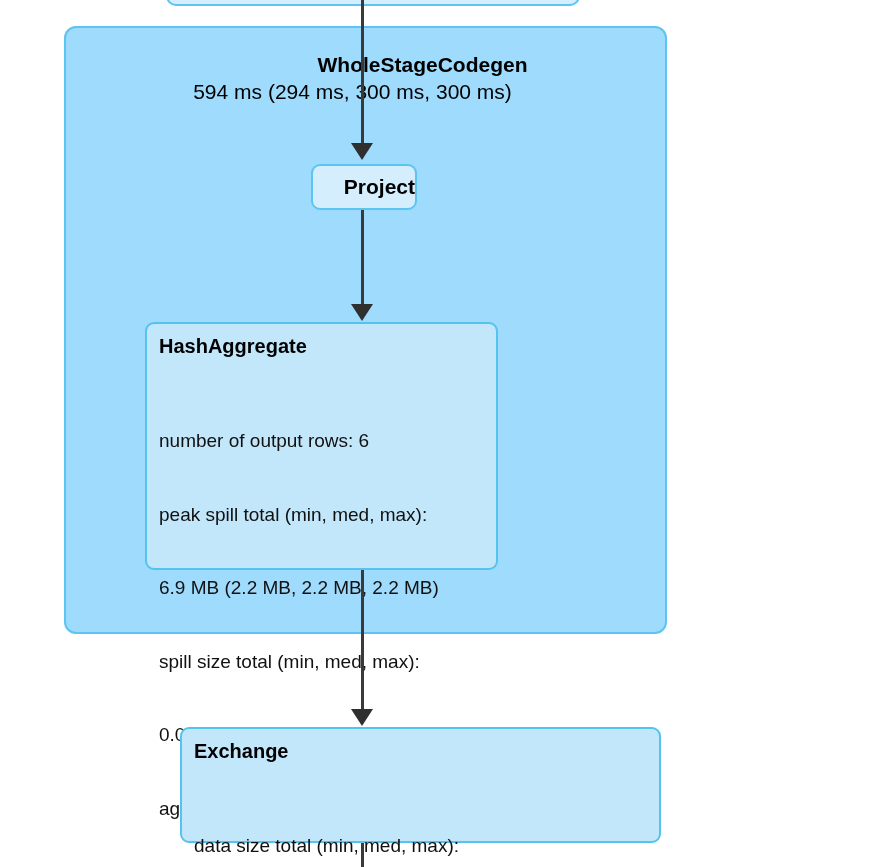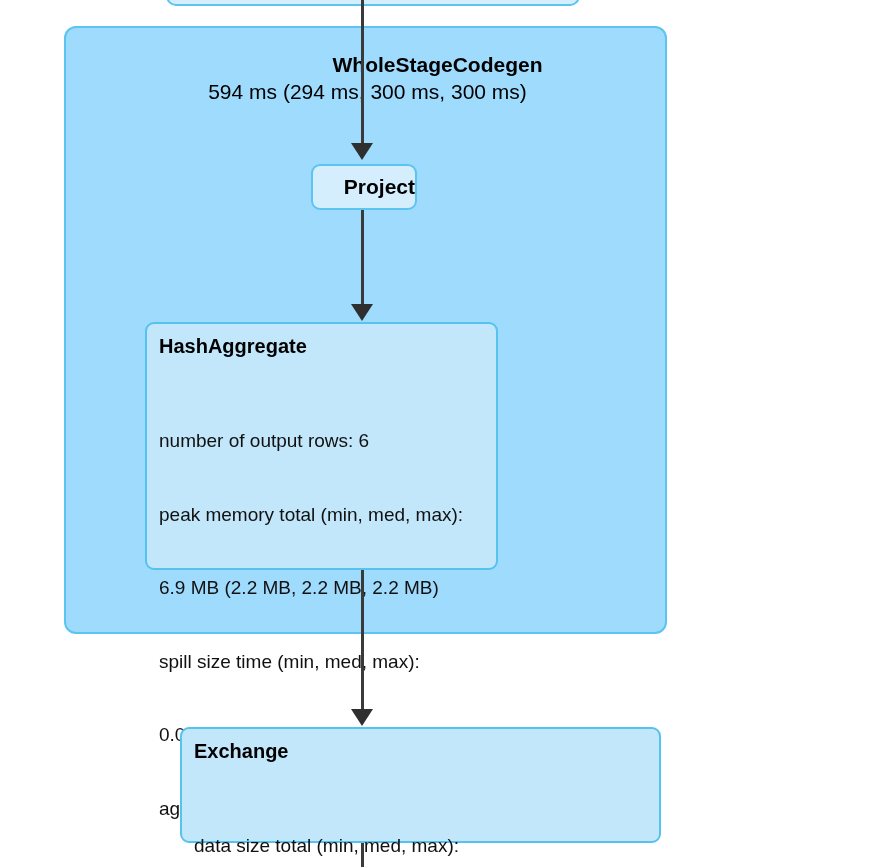--- a/index.html
+++ b/index.html
@@ -51,21 +51,21 @@
     line-height: 24.5px;
     color: #111111;
     white-space: pre;
   }
   .metric-line { white-space: pre; }
 
   
   .stage-header {
     position: absolute;
     top: 52px;
-    left: 64px;
+    left: 49px;
     width: 603px;
     text-align: center;
     pointer-events: none;
   }
   .stage-header .stage-title {
     font-weight: bold;
     font-size: 21px;
     line-height: 26px;
     margin-left: 144px;
   }
@@ -147,23 +147,23 @@
   </div>
 
   <div class="edge" style="left:361px; top:210px; height:95px;"></div>
   <div class="arrowhead" style="left:351px; top:304px;"></div>
 
   <div class="node" style="left:145px; top:322px; width:353px; height:248px;">
     <div class="detail-pad">
       <div class="node-title">HashAggregate</div>
       <div class="node-metrics">
         <div class="metric-line">number of output rows: 6</div>
-        <div class="metric-line">peak memory total (min, med, max):</div>
+        <div class="metric-line">peak spill total (min, med, max):</div>
         <div class="metric-line">6.9 MB (2.2 MB, 2.2 MB, 2.2 MB)</div>
-        <div class="metric-line">spill size time (min, med, max):</div>
+        <div class="metric-line">spill size total (min, med, max):</div>
         <div class="metric-line">0.0 B (0.0 B, 0.0 B, 0.0 B)</div>
         <div class="metric-line">aggregate time total (min, med, max):</div>
         
       </div>
     </div>
   </div>
 
   <div class="edge" style="left:361px; top:570px; height:140px;"></div>
   <div class="arrowhead" style="left:351px; top:709px;"></div>
 

